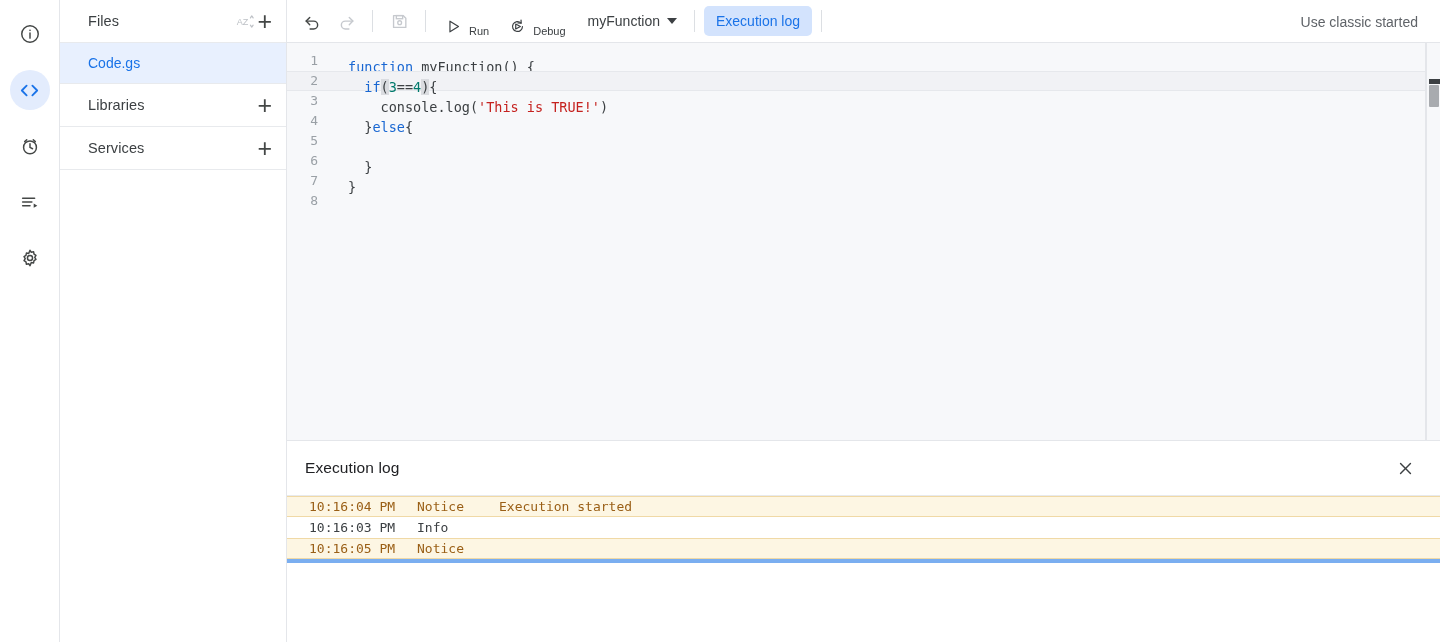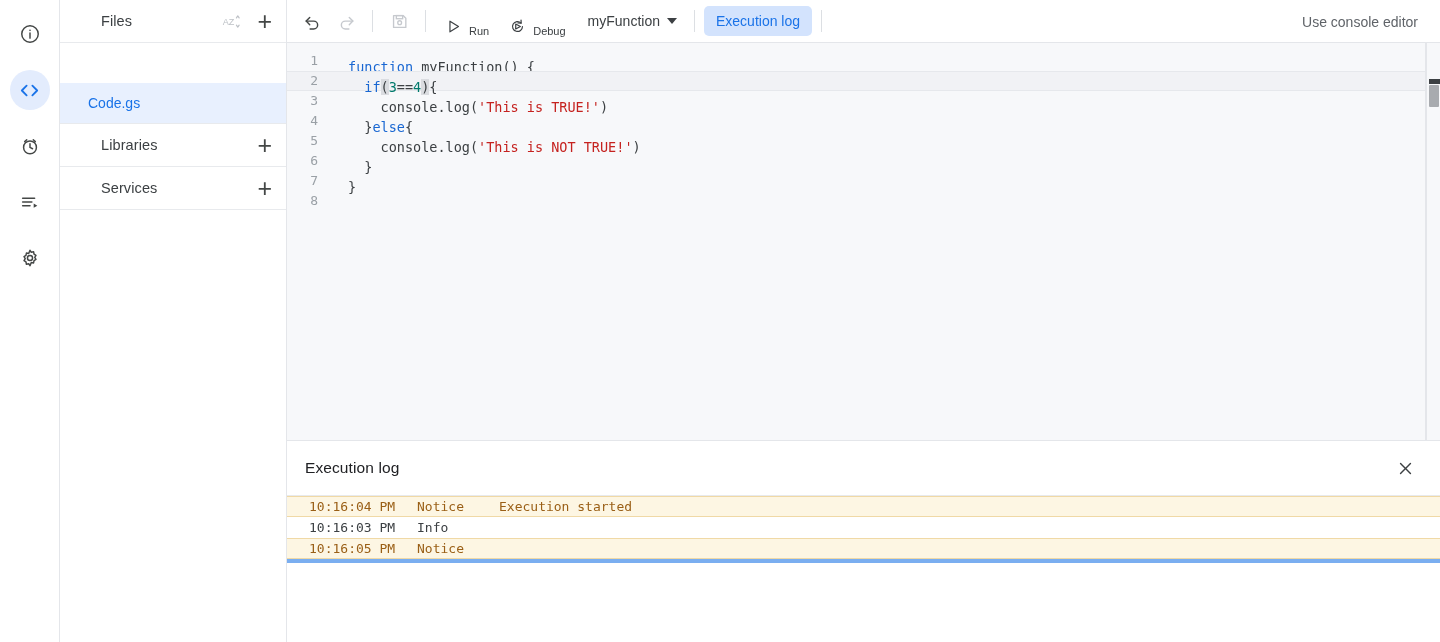--- a/index.html
+++ b/index.html
@@ -46,42 +46,41 @@
   }
   .panel-row {
     height: 43px;
     display: flex; align-items: center;
     padding: 0 14px 0 28px;
     border-bottom: 1px solid #e8eaed;
     color: #3c4043;
     font-size: 14.5px;
     font-weight: 500;
   }
-  .panel-row .ptitle { flex: 1; letter-spacing: .1px; margin-left: 13px; }
-  .panel-row .icons { display: flex; align-items: center; gap: 14px; }
+  .panel-row .ptitle { flex: 1; letter-spacing: .1px; }
+  .panel-row .icons { display: flex; align-items: center; }
   .icon-btn {
     width: 26px; height: 26px;
     display: flex; align-items: center; justify-content: center;
     cursor: pointer; color: #5f6368;
   }
   .icon-btn.muted { color: #bdc1c6; }
   .plus {
     font-size: 25px; line-height: 1; color: #444746; font-weight: 300;
     cursor: pointer; user-select: none;
   }
   .file-item {
     height: 41px;
     display: flex; align-items: center;
     padding-left: 28px;
     font-size: 14px;
     color: #1a73e8;
     background: #e8f0fe;
     border-bottom: 1px solid #e8eaed;
     cursor: pointer;
-    margin-top: 40px;
   }
   .files-rest { flex: 1; }
 
   
   .main {
     flex: 1 1 auto;
     height: 642px;
     display: flex; flex-direction: column;
     background: #ffffff;
     min-width: 0;
@@ -404,31 +403,31 @@
 
       <div class="tb-sep"></div>
 
       <div class="exec-log-btn">
         <span>Execution log</span>
       </div>
 
       <div class="tb-sep"></div>
 
       <div class="classic-editor">
-        <span>Use console editor</span>
+        <span>Use classic started</span>
       </div>
     </div>
 
     <div class="editor-wrap">
       <div class="code-area" id="code-area">
           <div class="code-line"><span class="lnum">1</span><span class="ltext"><span class="kw">function</span><span class="op"> </span><span class="fnm">myFunction</span><span class="op">() {</span></span></div>
           <div class="code-line active"><span class="lnum">2</span><span class="ltext"><span class="op">  </span><span class="kw">if</span><span class="brk">(</span><span class="num">3</span><span class="op">==</span><span class="num">4</span><span class="brk">)</span><span class="op">{</span></span></div>
           <div class="code-line"><span class="lnum">3</span><span class="ltext"><span class="op">    console</span><span class="op">.</span><span class="op">log</span><span class="op">(</span><span class="str">'This is TRUE!'</span><span class="op">)</span></span></div>
           <div class="code-line"><span class="lnum">4</span><span class="ltext"><span class="op">  }</span><span class="kw">else</span><span class="op">{</span></span></div>
-          <div class="code-line"><span class="lnum">5</span><span class="ltext"><span class="op">    console</span><span class="op">.</span><span class="op">log</span><span class="op">(</span><span class="str">'This is NOT TRUE!'</span><span class="op">)</span></span></div>
+          <div class="code-line"><span class="lnum">5</span></div>
           <div class="code-line"><span class="lnum">6</span><span class="ltext"><span class="op">  }</span></span></div>
           <div class="code-line"><span class="lnum">7</span><span class="ltext"><span class="op">}</span></span></div>
           <div class="code-line"><span class="lnum">8</span><span class="ltext"><span class="op"></span></span></div>
         </div>
       <div class="edge-line"></div>
       <div class="scroll-rail">
         <div class="scroll-mark"></div>
         <div class="scroll-thumb"></div>
       </div>
     </div>

